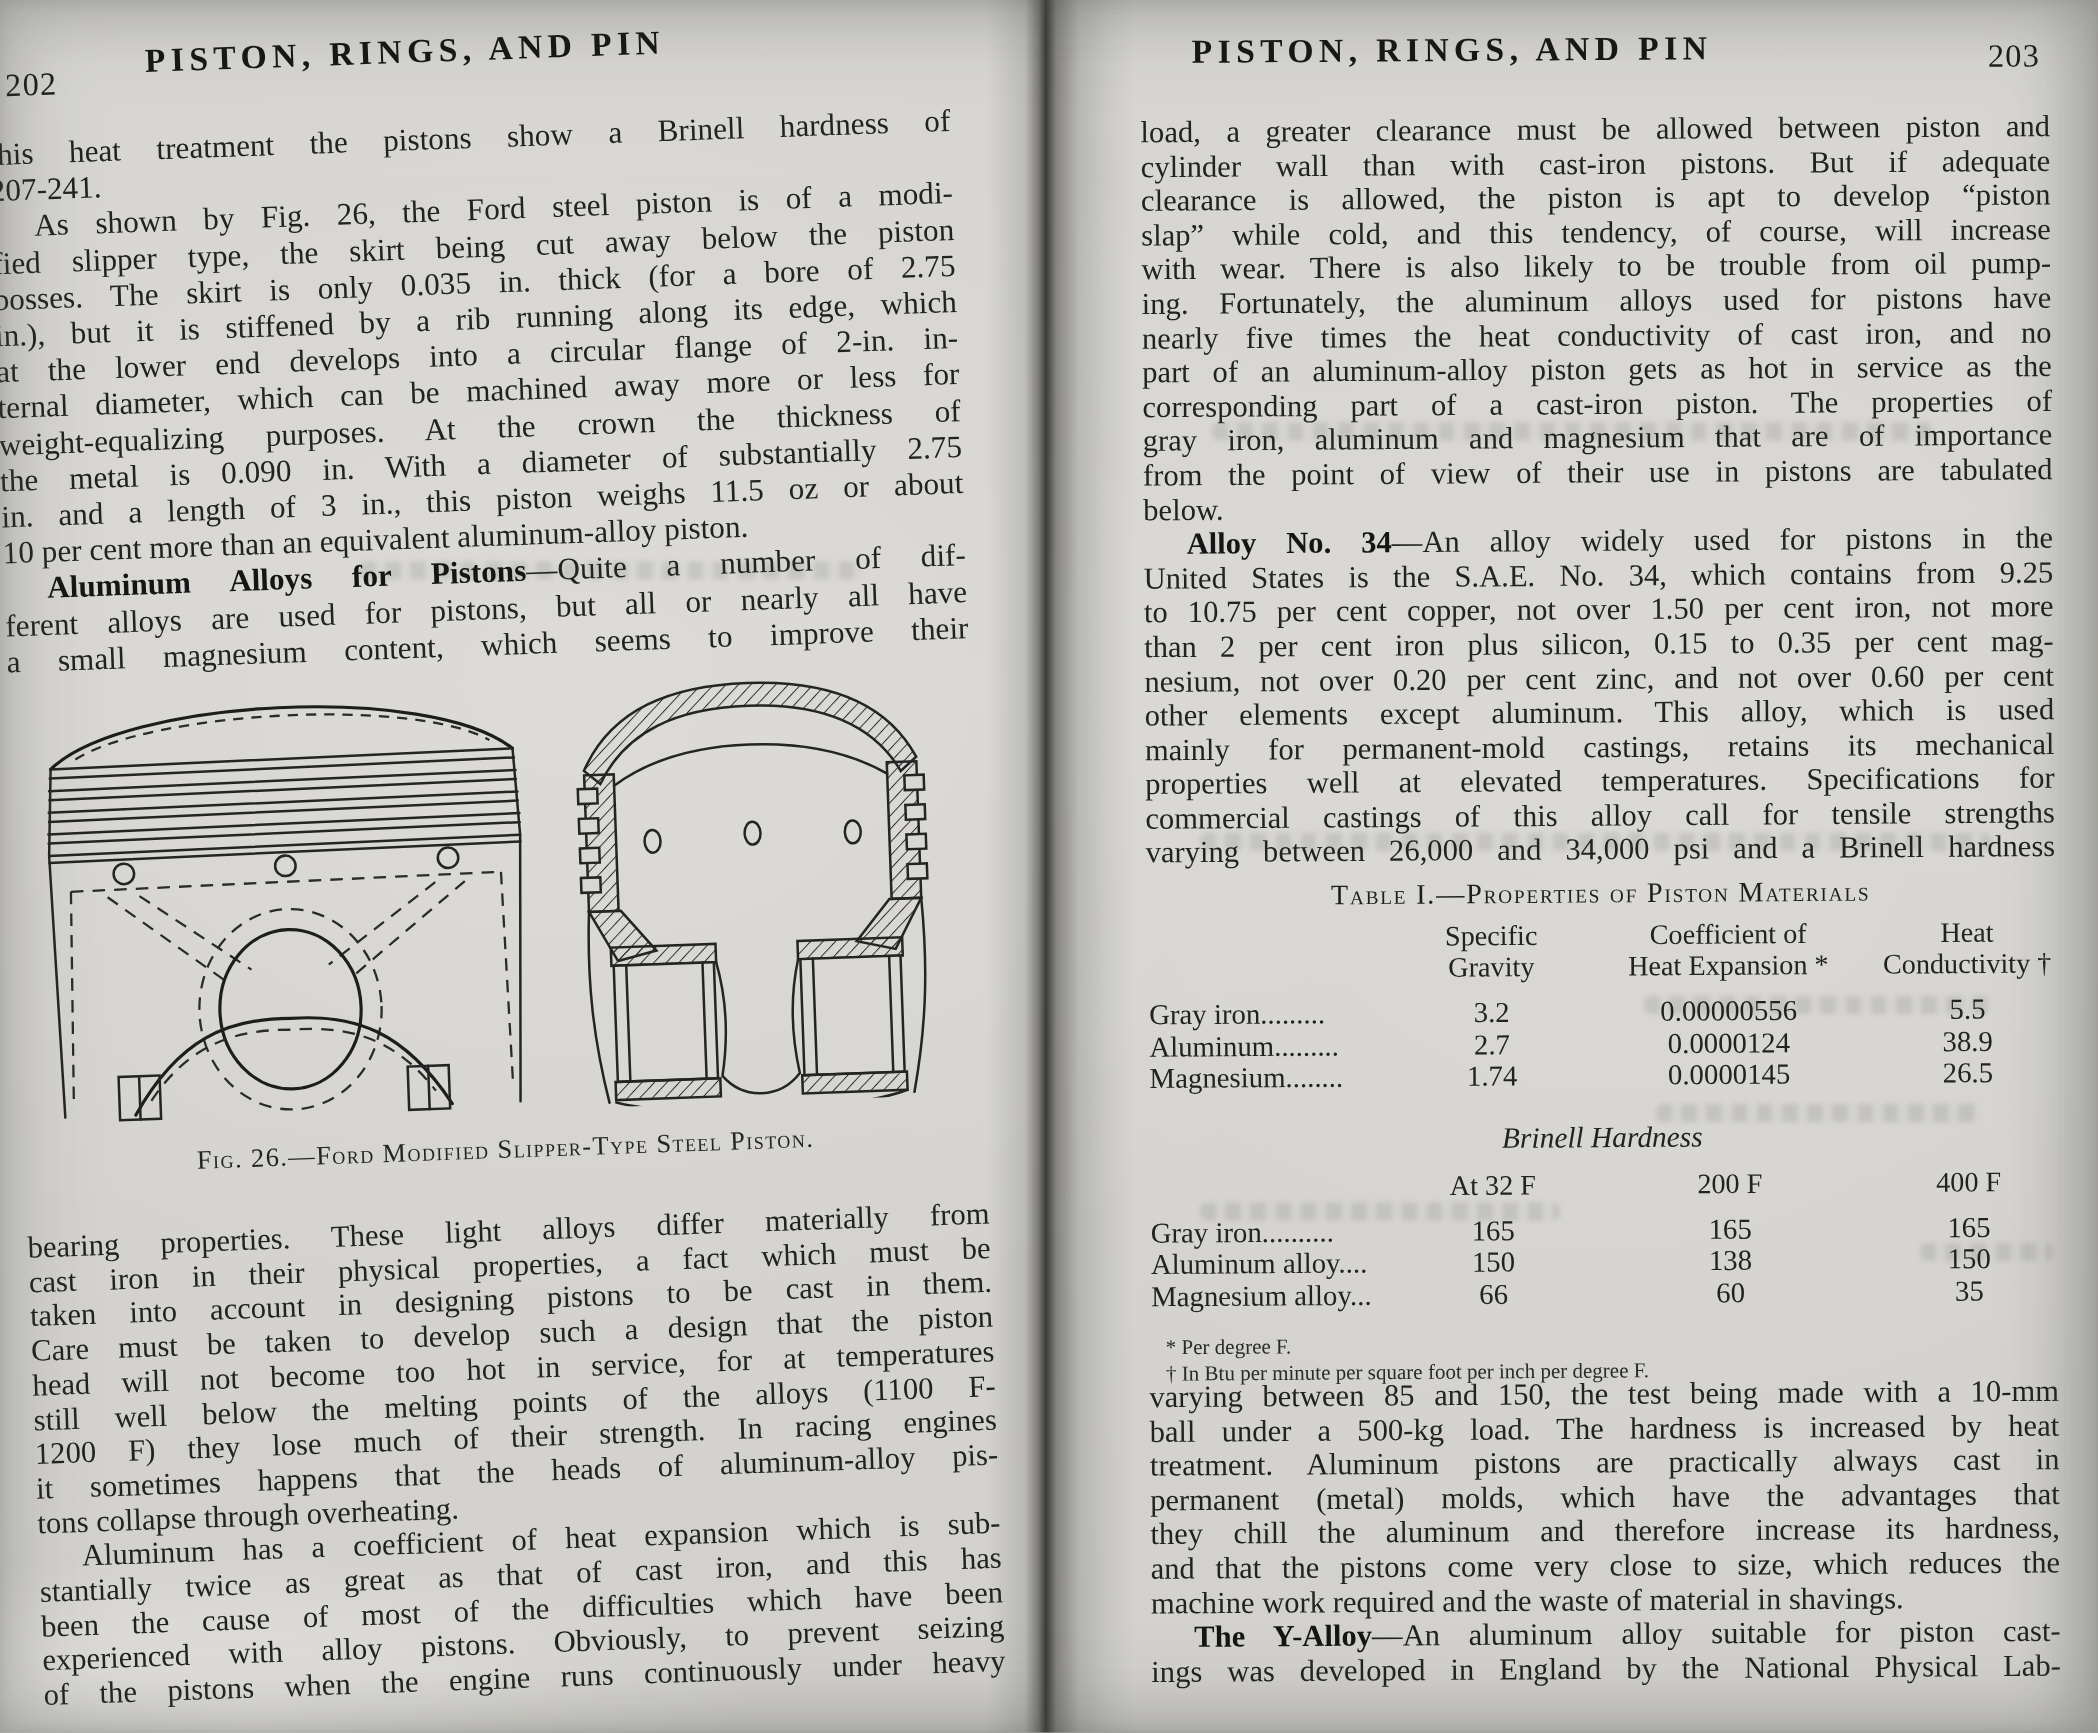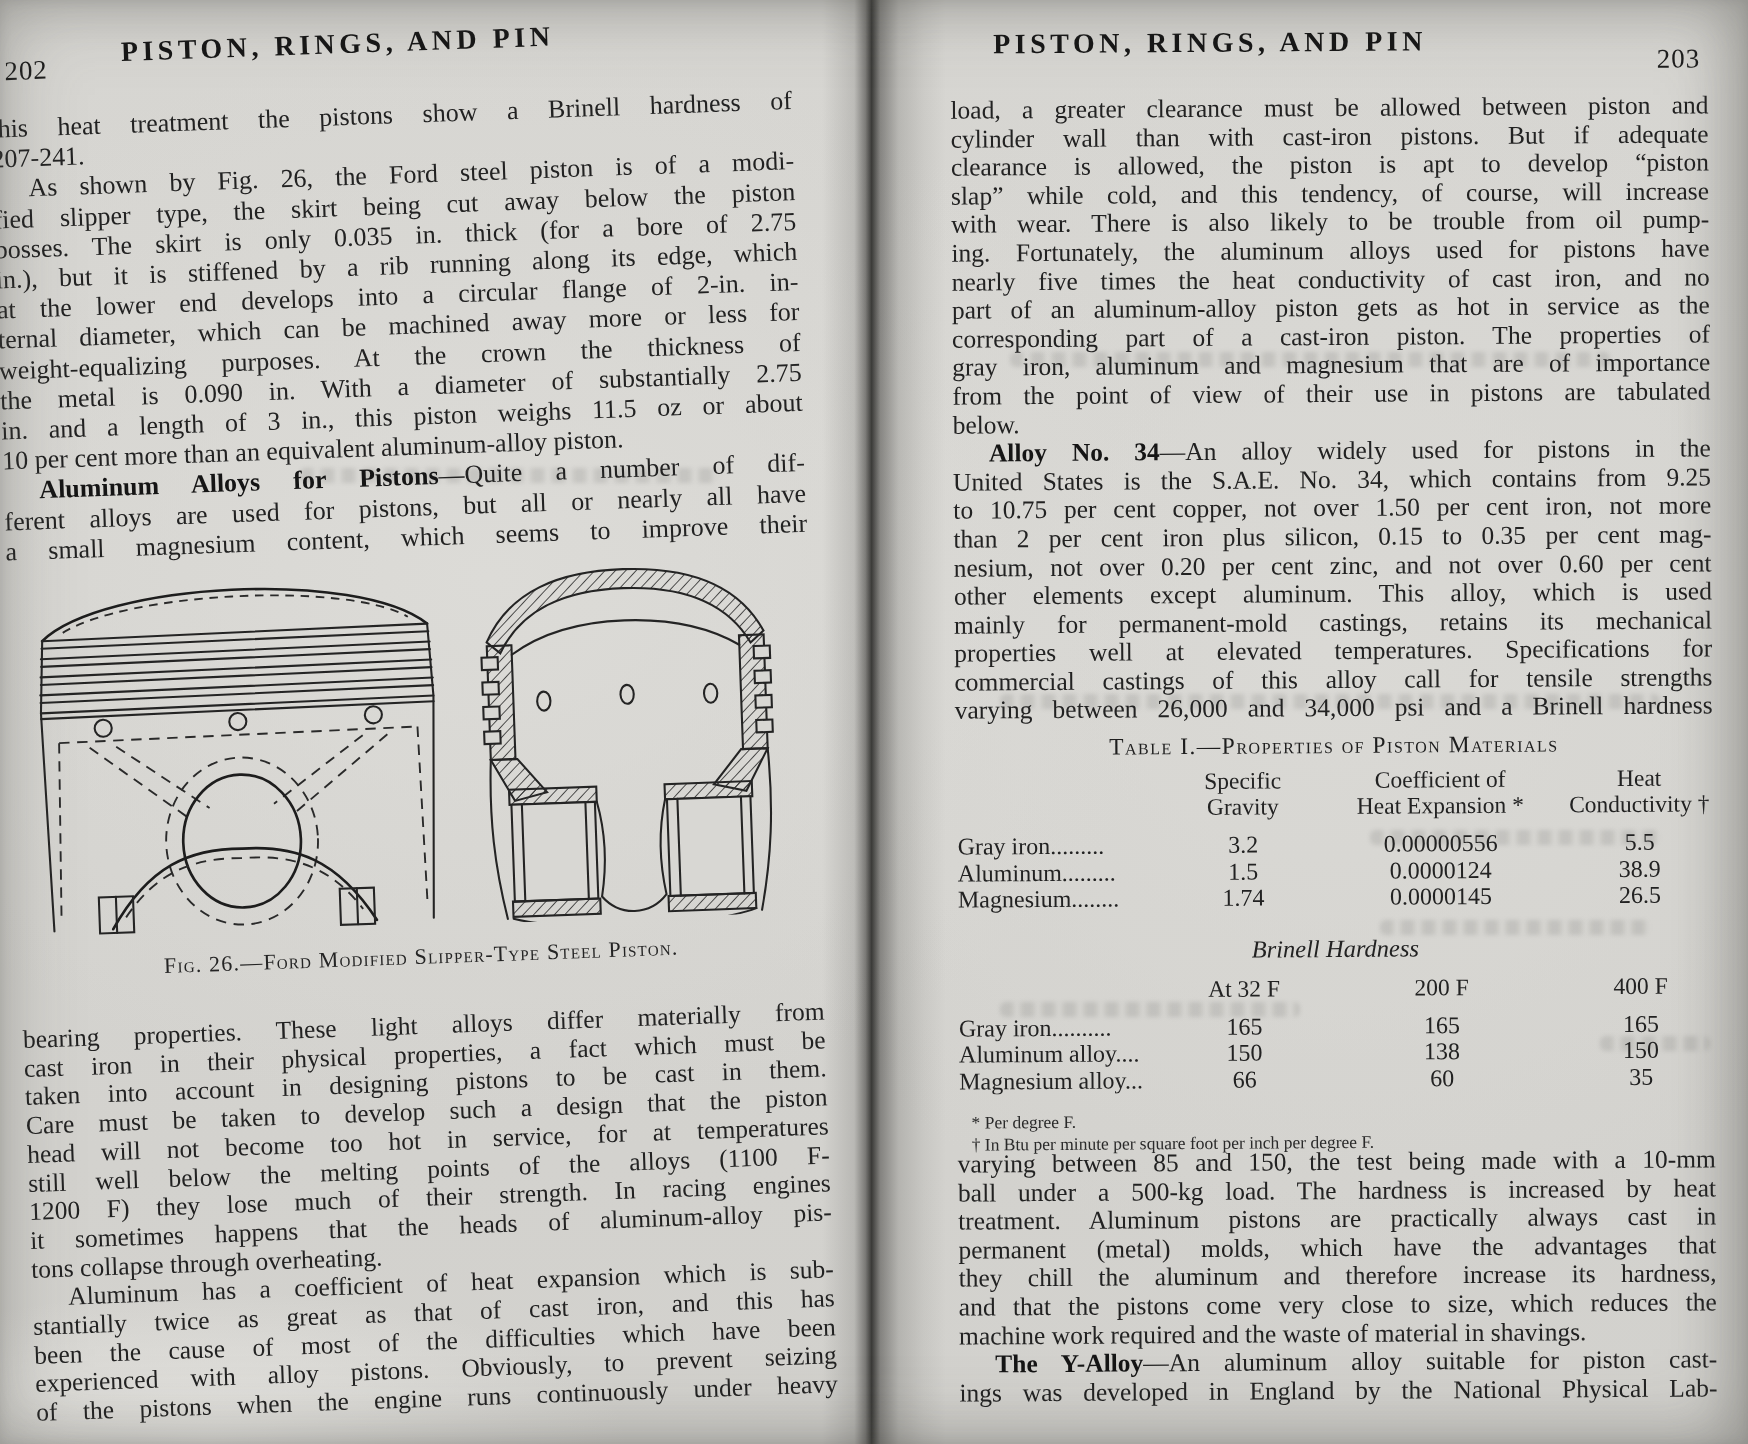--- a/index.html
+++ b/index.html
@@ -24,21 +24,21 @@
   .page{position:absolute;inset:0;z-index:2;}
   .lp-content{position:absolute;left:12px;top:26px;width:802px;
     transform:rotate(-2.05deg);transform-origin:400px 700px;}
   .rp-content{position:absolute;left:950px;top:22px;width:758px;transform:rotate(-0.4deg);}
   .pghead{position:relative;height:46px;}
   .pnum{font-size:27px;letter-spacing:1px;color:#1c1c1c;}
   .ptitle{font-weight:bold;font-size:28px;letter-spacing:4.5px;color:#161616;white-space:nowrap;}
   .lp-content .pnum{position:absolute;left:16px;top:16px;}
   .lp-content .ptitle{position:absolute;left:60px;width:580px;text-align:center;top:0;}
   .rp-content .ptitle{position:absolute;left:0;width:520px;text-align:center;top:4px;}
-  .rp-content .pnum{position:absolute;right:8px;top:24px;}
+  .rp-content .pnum{position:absolute;right:8px;top:12px;}
   .body{position:absolute;left:0;width:100%;}
   .lbody1{top:74px;}
   .lbody2{top:986px;}
   .rbody1{top:72px;}
   .rbody2{top:1126px;}
   .tline{font-size:26px;line-height:30.2px;text-align:justify;text-align-last:justify;color:#222;}
   .lbody2 .tline{line-height:28.7px;font-size:25.5px;}
   .rbody1 .tline,.rbody2 .tline{line-height:28.6px;font-size:25.5px;}
   .tlast{text-align-last:left;}
   .tindent{text-indent:36px;}
@@ -253,21 +253,21 @@
         </div>
         <div class="trows">
             <div class="trow">
               <div class="tmat">Gray iron.........</div>
               <div class="tval">3.2</div>
               <div class="tval">0.00000556</div>
               <div class="tval">5.5</div>
             </div>
             <div class="trow">
               <div class="tmat">Aluminum.........</div>
-              <div class="tval">1.5</div>
+              <div class="tval">2.7</div>
               <div class="tval">0.0000124</div>
               <div class="tval">38.9</div>
             </div>
             <div class="trow">
               <div class="tmat">Magnesium........</div>
               <div class="tval">1.74</div>
               <div class="tval">0.0000145</div>
               <div class="tval">26.5</div>
             </div>
           </div>

